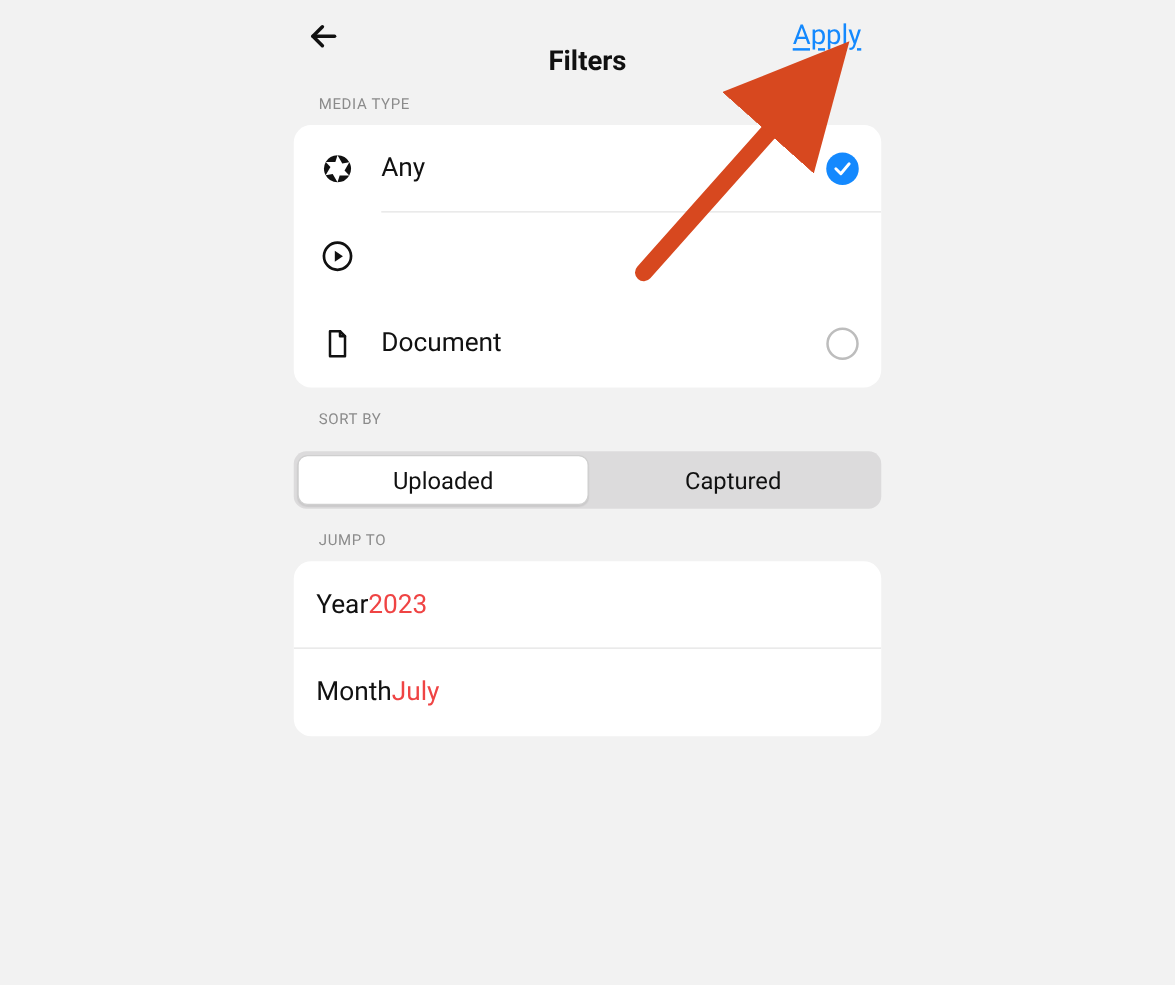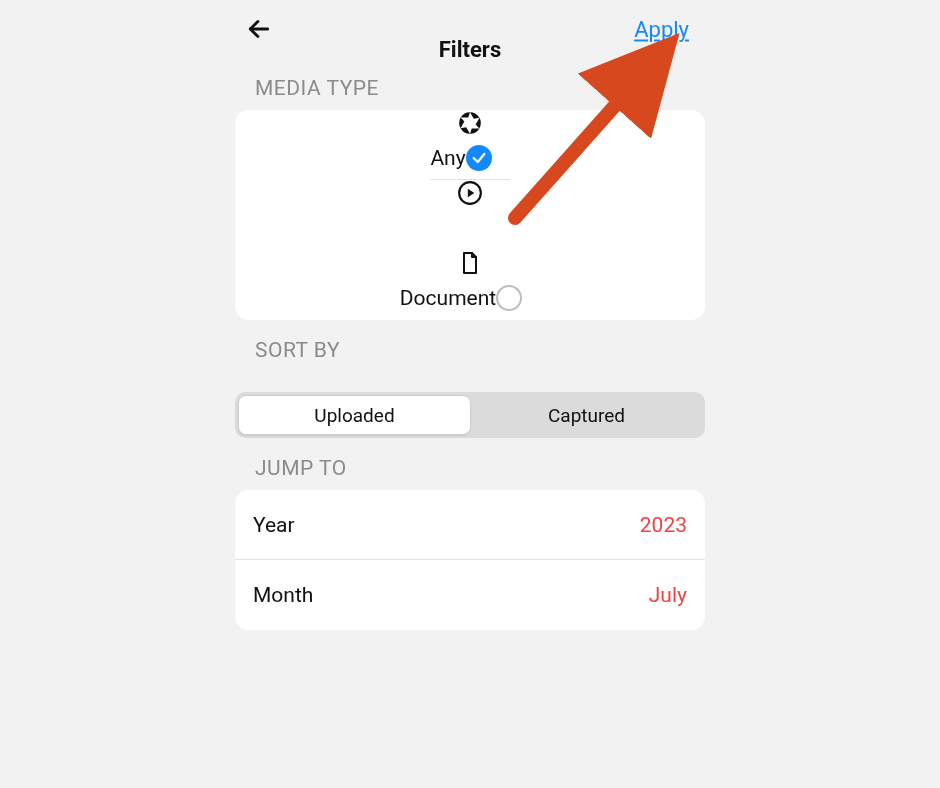--- a/index.html
+++ b/index.html
@@ -47,38 +47,37 @@
       top: 50%;
       transform: translateY(-50%);
       color: #1489fe;
       font-size: 22px;
       text-decoration: underline;
       text-underline-offset: 3px;
       cursor: pointer;
     }
     
     .section-label {
-      font-size: 21px;
+      font-size: 12px;
       letter-spacing: .5px;
       color: #8b8b8b;
       padding: 18px 0 10px 20px;
     }
     
     .card {
       background: #fff;
       border-radius: 14px;
       overflow: hidden;
     }
     
     .mt-row {
       display: flex;
       align-items: center;
       height: 70px;
       cursor: pointer;
-      flex-direction: column;
     }
     .mt-icon {
       width: 70px;
       display: flex;
       align-items: center;
       justify-content: center;
     }
     .mt-body {
       flex: 1;
       height: 100%;
@@ -106,42 +105,41 @@
     }
     .radio.checked svg { display: block; }
     .radio svg { display: none; }
     
     .segmented {
       display: flex;
       background: #dcdbdc;
       border-radius: 10px;
       padding: 3px;
       height: 46px;
-      margin-top: 20px;
+      margin-top: 9px;
     }
     .seg-btn {
       flex: 1;
       display: flex;
       align-items: center;
       justify-content: center;
       font-size: 19px;
       color: #111;
       border-radius: 8px;
       cursor: pointer;
     }
     .seg-btn.active {
       background: #fff;
       border: 1px solid #cfcfcf;
       box-shadow: 0 1px 1px rgba(0,0,0,.08);
     }
     
     .jt-row {
       display: flex;
       align-items: center;
-      justify-content: space-between;
       height: 70px;
       padding: 0 18px;
       border-bottom: 1px solid #e3e3e3;
       cursor: pointer;
     }
     .jt-row:last-child { border-bottom: none; }
     .jt-label { font-size: 21px; color: #111; }
     .jt-value { font-size: 21px; color: #ef4444; }
     
     .arrow-overlay {

